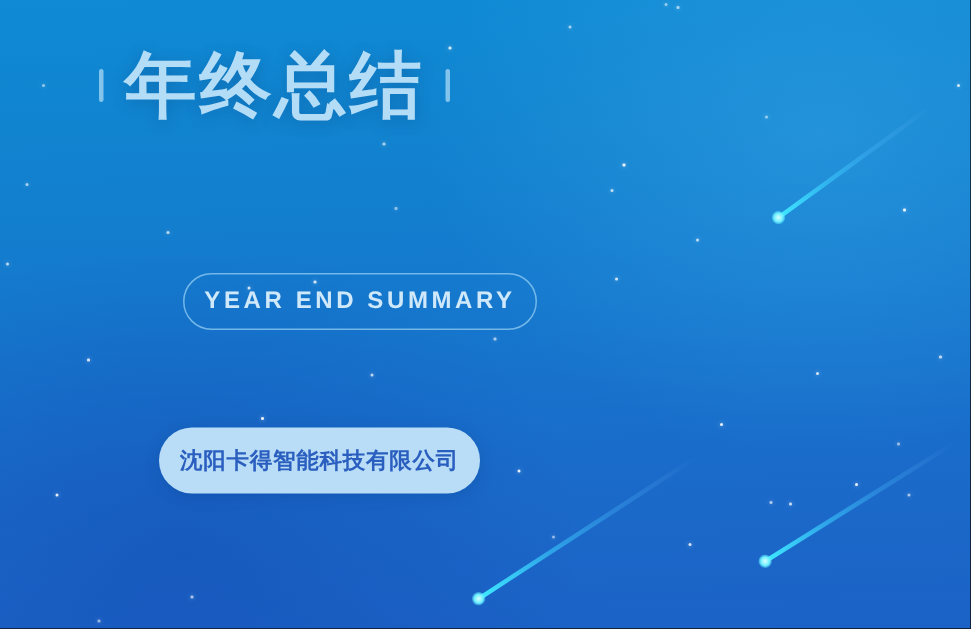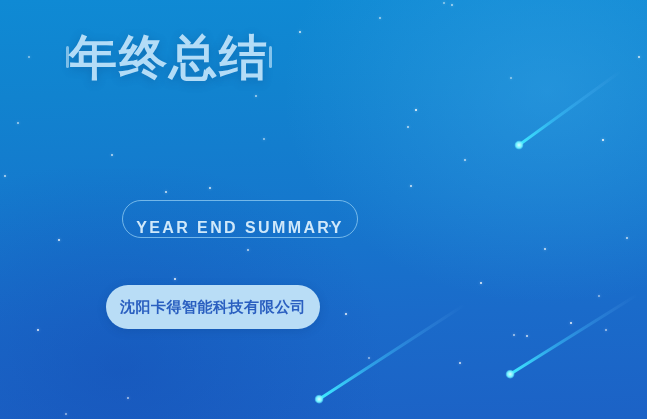--- a/index.html
+++ b/index.html
@@ -69,20 +69,21 @@
     background: radial-gradient(circle, #d8feff 0%, #6ef0ff 45%, rgba(80,225,255,0.25) 72%, rgba(80,225,255,0) 100%);
   }
 
   
   .title-row {
     position: absolute;
     left: 18px;
     top: 33px;
     display: flex;
     align-items: center;
+    gap: 14px;
     padding-left: 48px;
   }
   .tick {
     width: 3px;
     height: 22px;
     border-radius: 2px;
     background: rgba(176,220,248,0.72);
   }
   .title-cn {
     font-size: 48px;
@@ -92,28 +93,28 @@
     color: #b3dcf7;
     font-family: "DejaVu Sans", "Liberation Sans", sans-serif;
     text-shadow: 0 2px 10px rgba(10,60,120,0.30);
     white-space: nowrap;
   }
 
   
   .pill-outline {
     position: absolute;
     left: 122px;
-    top: 200px;
+    top: 182px;
     width: 236px;
     height: 38px;
     box-sizing: border-box;
     border: 1.6px solid rgba(139,200,240,0.80);
     border-radius: 999px;
     display: flex;
-    align-items: flex-end;
+    align-items: center;
     justify-content: center;
   }
   .pill-outline .label {
     font-size: 16px;
     font-weight: 700;
     letter-spacing: 2.4px;
     color: #cfe8fa;
     white-space: nowrap;
   }
 

